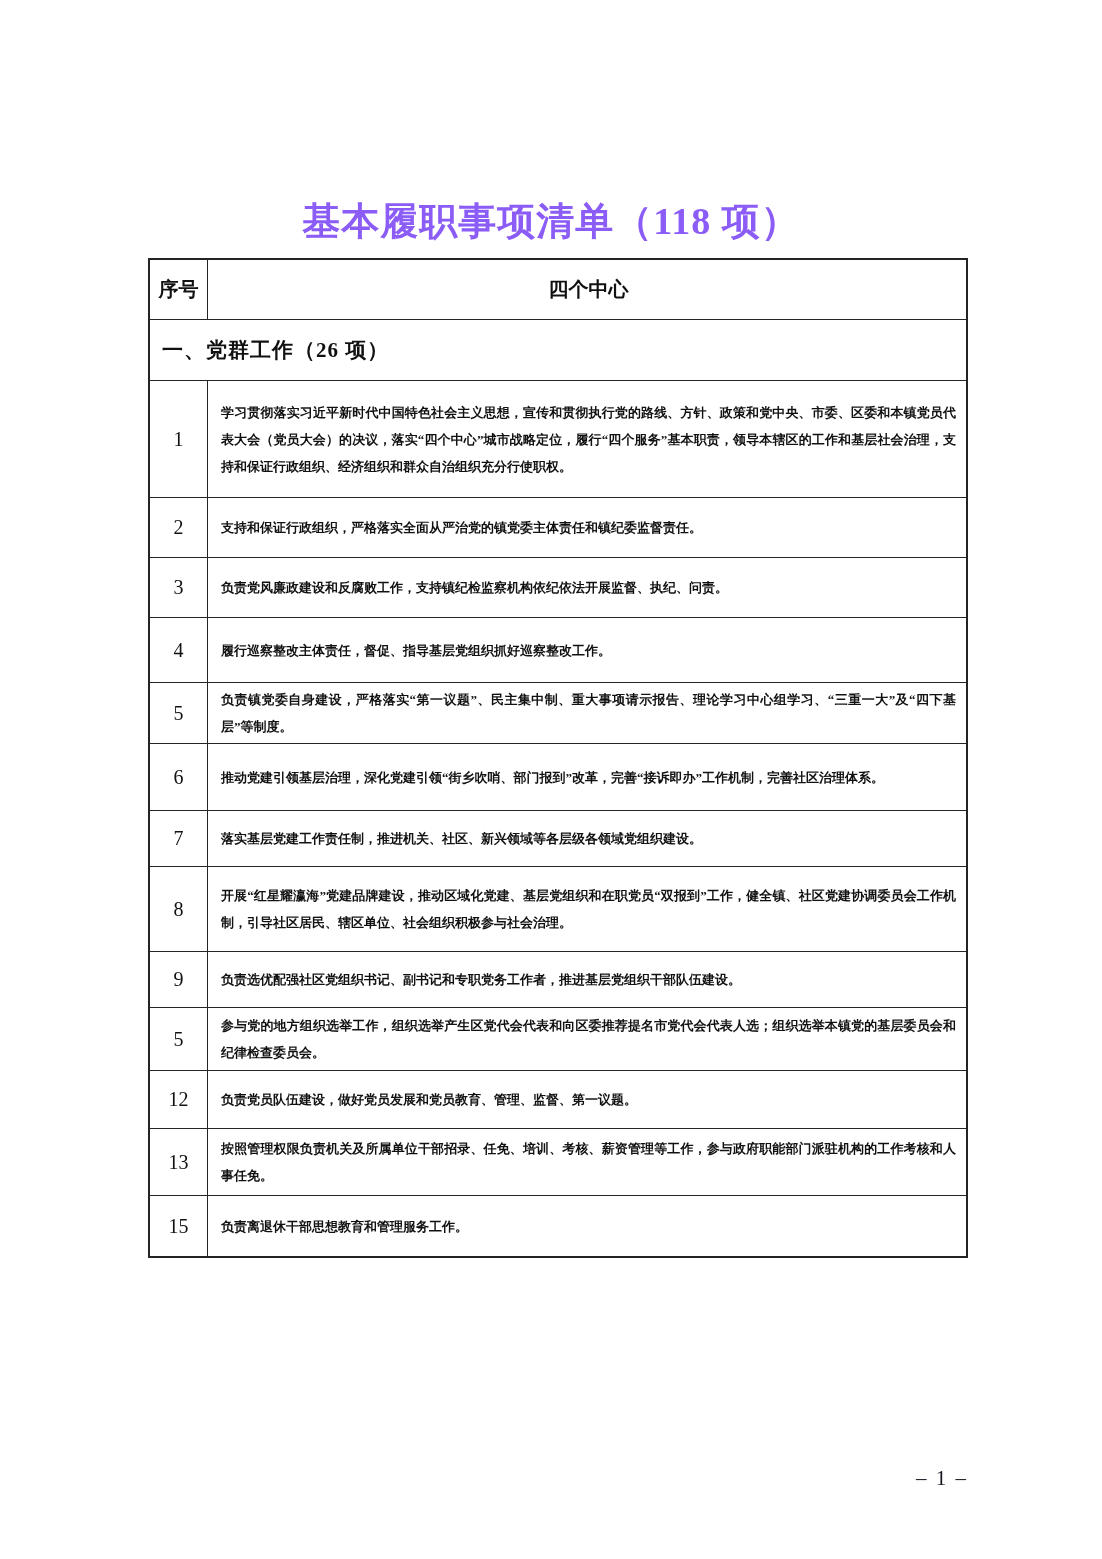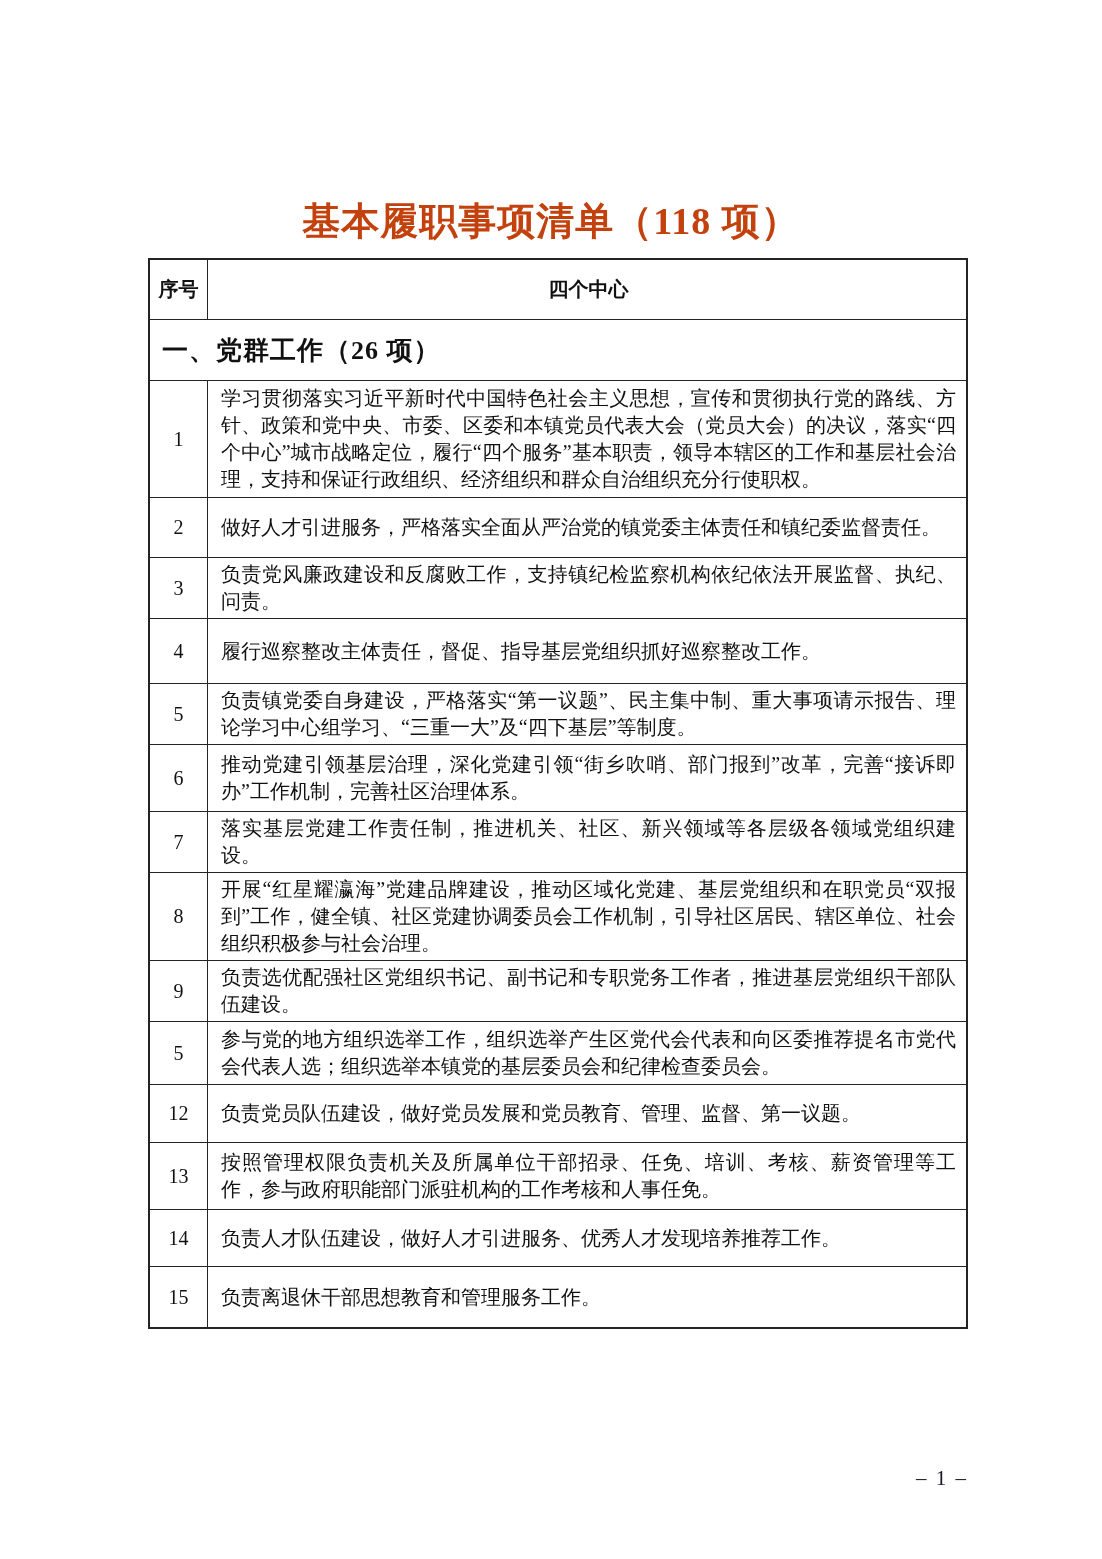--- a/index.html
+++ b/index.html
@@ -16,21 +16,21 @@
   .doc-title {
     position: absolute;
     top: 196px;
     left: 0;
     width: 100%;
     margin: 0;
     text-align: center;
     font-size: 38px;
     font-weight: bold;
     letter-spacing: 1px;
-    color: #c2410c;
+    color: #8b5cf6;
   }
   .duty-table {
     position: absolute;
     top: 258px;
     left: 148px;
     width: 820px;
     border: 2px solid #242424;
     box-sizing: border-box;
     background: #ffffff;
   }
@@ -44,36 +44,37 @@
   .num-cell {
     flex: 0 0 58px;
     width: 58px;
     border-right: 1.5px solid #242424;
     justify-content: center;
     font-size: 20px;
   }
   .text-cell {
     flex: 1;
     padding: 3px 10px 3px 13px;
-    font-size: 20px;
+    font-size: 13px;
     line-height: 27px;
+    font-weight: bold;
   }
   .text-cell .txt {
     width: 100%;
     text-align: justify;
   }
   .header-row { min-height: 59px; }
   .header-row .cell { font-weight: bold; font-size: 20px; }
   .header-row .text-cell .txt { text-align: center; }
   .section-row { min-height: 61px; }
   .section-cell {
     flex: 1;
     padding-left: 12px;
     font-weight: bold;
-    font-size: 26px;
+    font-size: 21px;
     letter-spacing: 1px;
   }
   .page-number {
     position: absolute;
     top: 1466px;
     right: 134px;
     font-size: 21px;
     letter-spacing: 2px;
     color: #15151f;
   }
@@ -103,21 +104,21 @@
     <div class="t-row" style="min-height:117px">
       <div class="cell num-cell">1</div>
       <div class="cell text-cell">
         <span class="txt">学习贯彻落实习近平新时代中国特色社会主义思想，宣传和贯彻执行党的路线、方针、政策和党中央、市委、区委和本镇党员代表大会（党员大会）的决议，落实“四个中心”城市战略定位，履行“四个服务”基本职责，领导本辖区的工作和基层社会治理，支持和保证行政组织、经济组织和群众自治组织充分行使职权。</span>
       </div>
     </div>
 
     <div class="t-row" style="min-height:60px">
       <div class="cell num-cell">2</div>
       <div class="cell text-cell">
-        <span class="txt">做好人才引进服务，严格落实全面从严治党的镇党委主体责任和镇纪委监督责任。</span>
+        <span class="txt">支持和保证行政组织，严格落实全面从严治党的镇党委主体责任和镇纪委监督责任。</span>
       </div>
     </div>
 
     <div class="t-row" style="min-height:60px">
       <div class="cell num-cell">3</div>
       <div class="cell text-cell">
         <span class="txt">负责党风廉政建设和反腐败工作，支持镇纪检监察机构依纪依法开展监督、执纪、问责。</span>
       </div>
     </div>
 
@@ -178,26 +179,20 @@
       </div>
     </div>
 
     <div class="t-row" style="min-height:67px">
       <div class="cell num-cell">13</div>
       <div class="cell text-cell">
         <span class="txt">按照管理权限负责机关及所属单位干部招录、任免、培训、考核、薪资管理等工作，参与政府职能部门派驻机构的工作考核和人事任免。</span>
       </div>
     </div>
 
-    <div class="t-row" style="min-height:57px">
-      <div class="cell num-cell">14</div>
-      <div class="cell text-cell">
-        <span class="txt">负责人才队伍建设，做好人才引进服务、优秀人才发现培养推荐工作。</span>
-      </div>
-    </div>
 
     <div class="t-row" style="min-height:61px">
       <div class="cell num-cell">15</div>
       <div class="cell text-cell">
         <span class="txt">负责离退休干部思想教育和管理服务工作。</span>
       </div>
     </div>
 
   </div>
 

